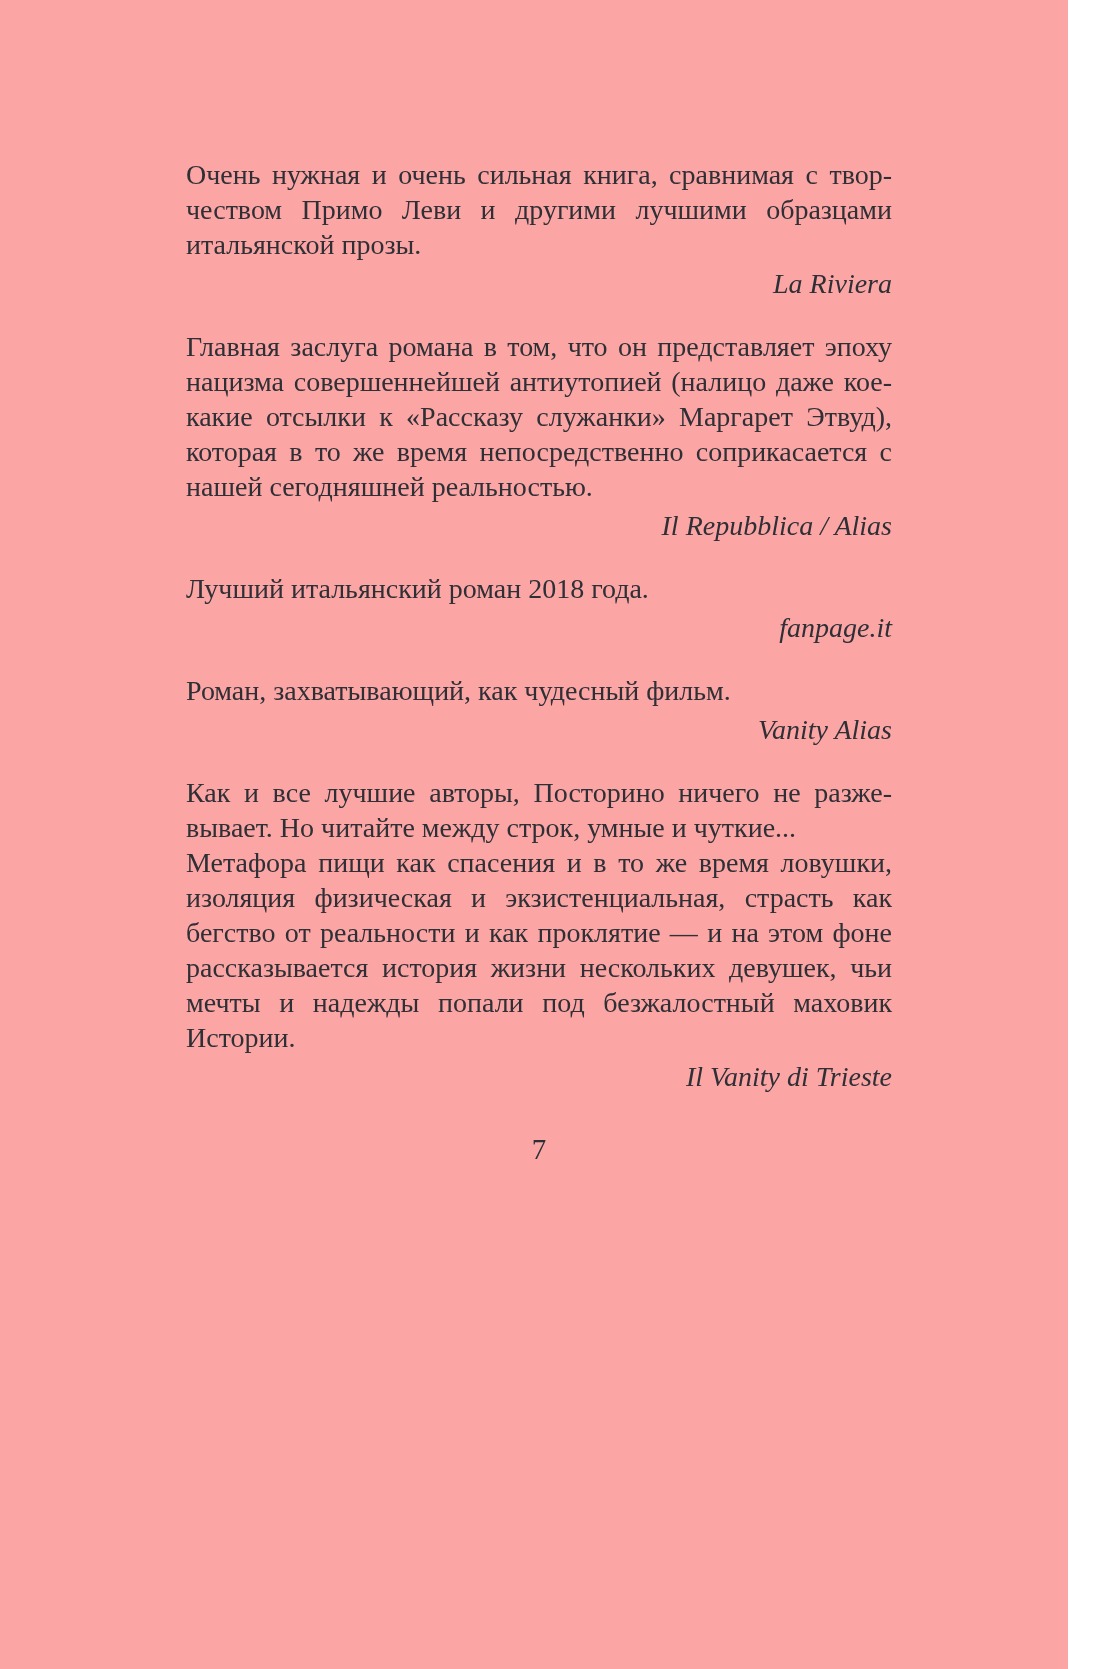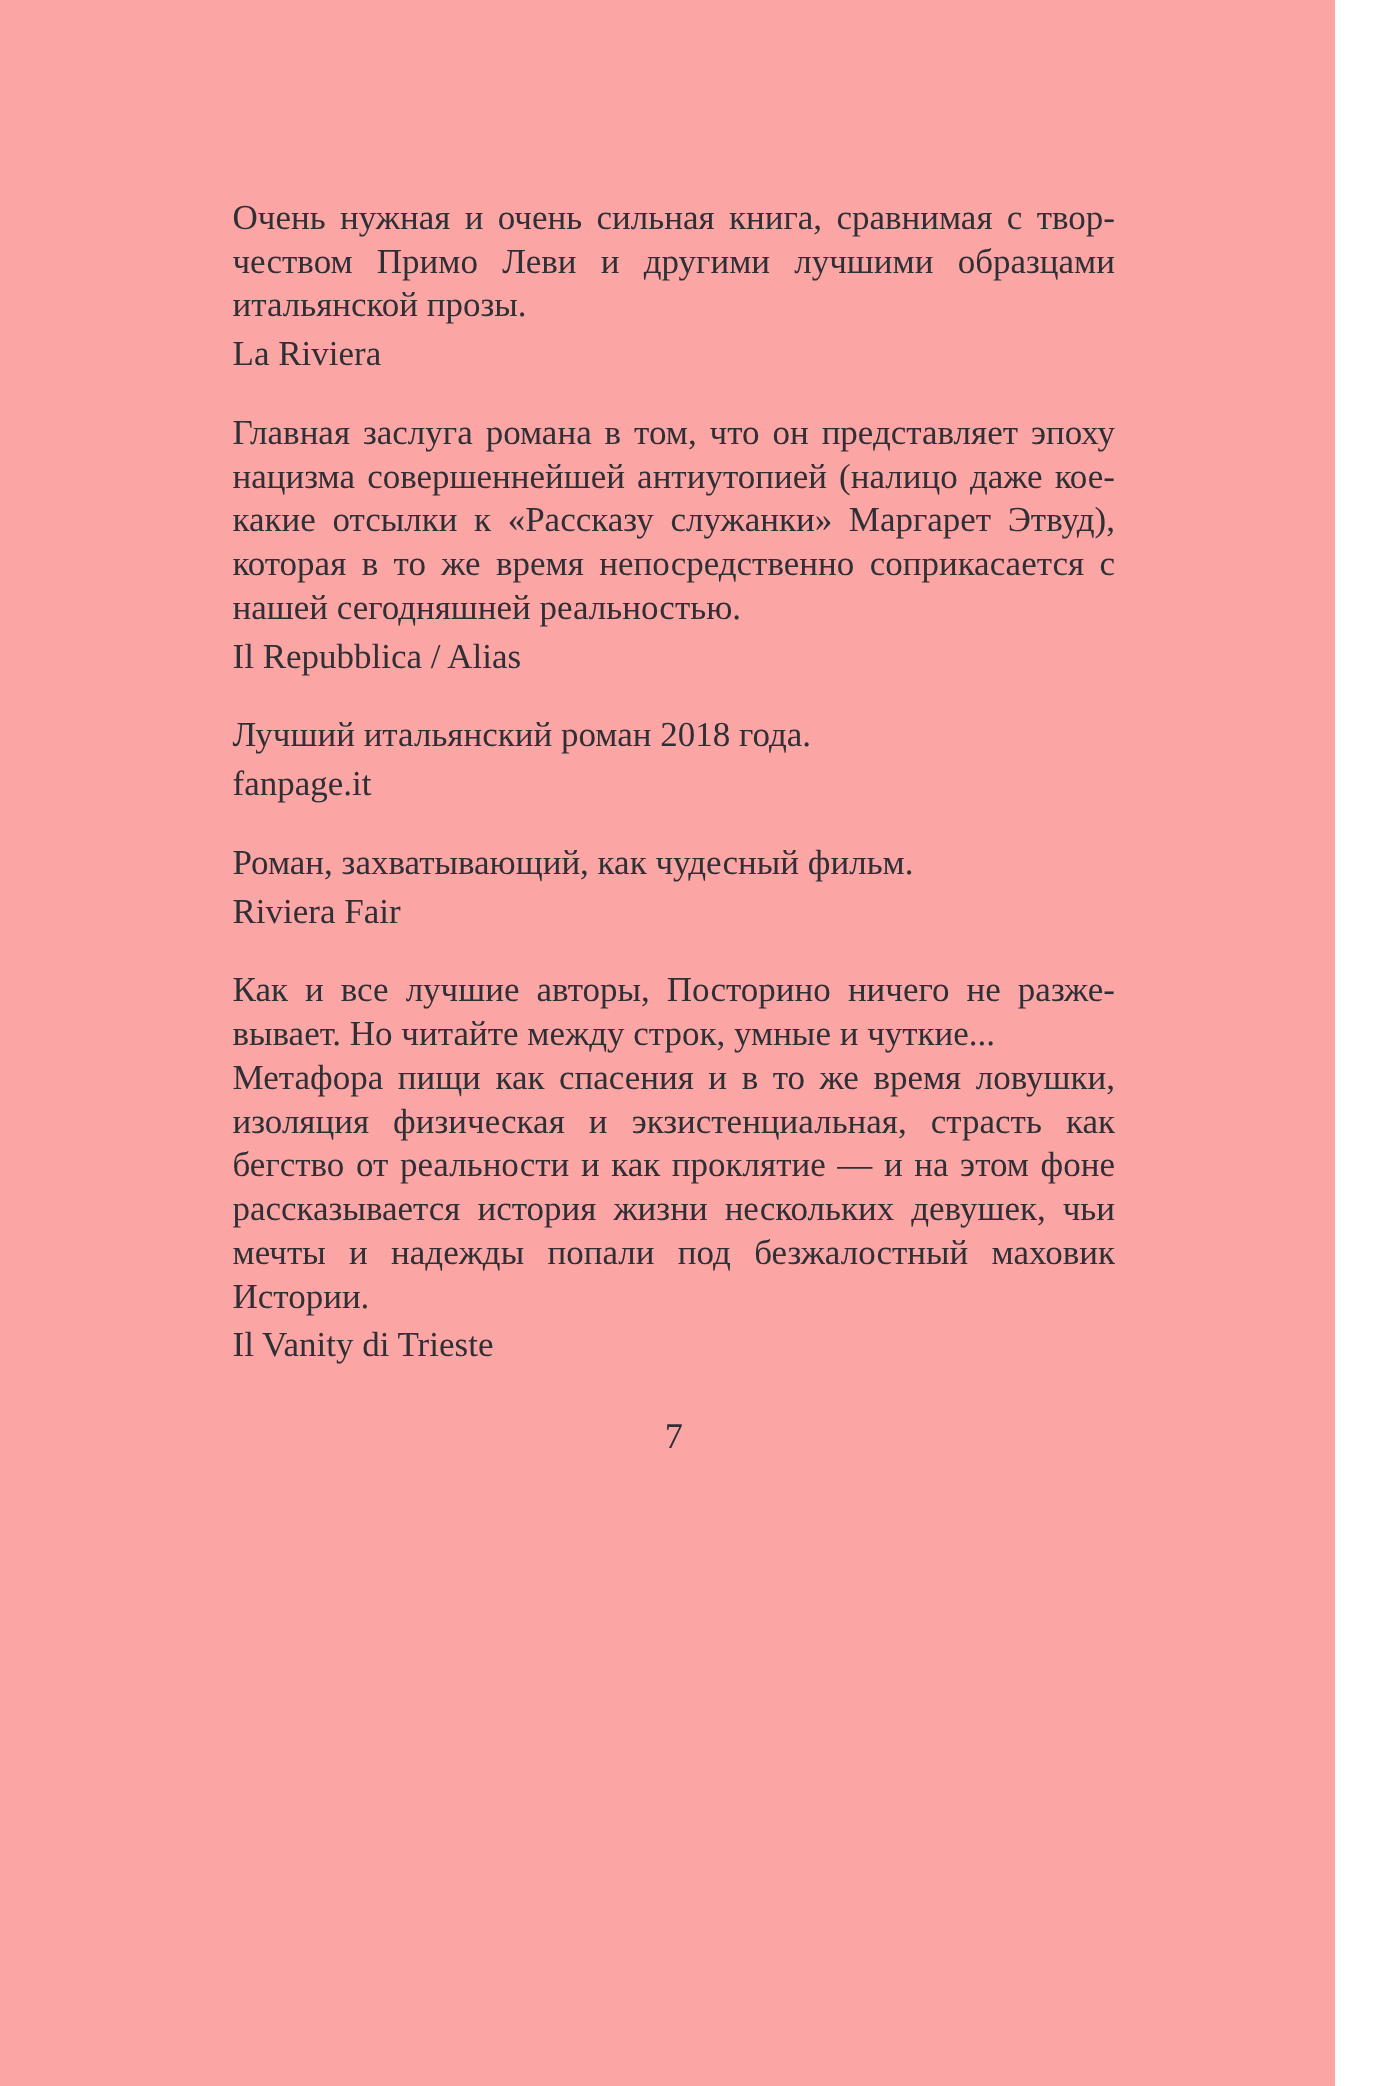--- a/index.html
+++ b/index.html
@@ -28,20 +28,22 @@
     line-height: 35px;
     text-align: justify;
     text-justify: inter-word;
     hyphens: manual;
     color: #2e3036;
   }
   .quote-source {
     margin: 4px 0 28px 0;
     font-size: 28px;
     line-height: 35px;
+    font-style: italic;
+    text-align: right;
     color: #2e3036;
   }
   .page-number {
     margin-top: 38px;
     font-size: 29px;
     line-height: 35px;
     text-align: center;
     color: #2e3036;
   }
 </style>
@@ -61,21 +63,21 @@
       <div class="quote-source">Il Repubblica / Alias</div>
     </div>
 
     <div class="quote-block">
       <p class="quote-text">Лучший итальянский роман 2018 года.</p>
       <div class="quote-source">fanpage.it</div>
     </div>
 
     <div class="quote-block">
       <p class="quote-text">Роман, захватывающий, как чудесный фильм.</p>
-      <div class="quote-source">Riviera Fair</div>
+      <div class="quote-source">Vanity Alias</div>
     </div>
 
     <div class="quote-block">
       <p class="quote-text">Как и все лучшие авторы, Посторино ничего не разже­вывает. Но читайте между строк, умные и чуткие...</p>
     </div>
 
     <div class="quote-block">
       <p class="quote-text">Метафора пищи как спасения и в то же время ловуш­ки, изоляция физическая и экзистенциальная, страсть как бегство от реальности и как проклятие — и на этом фоне рассказывается история жизни нескольких деву­шек, чьи мечты и надежды попали под безжалостный маховик Истории.</p>
       <div class="quote-source">Il Vanity di Trieste</div>
     </div>

